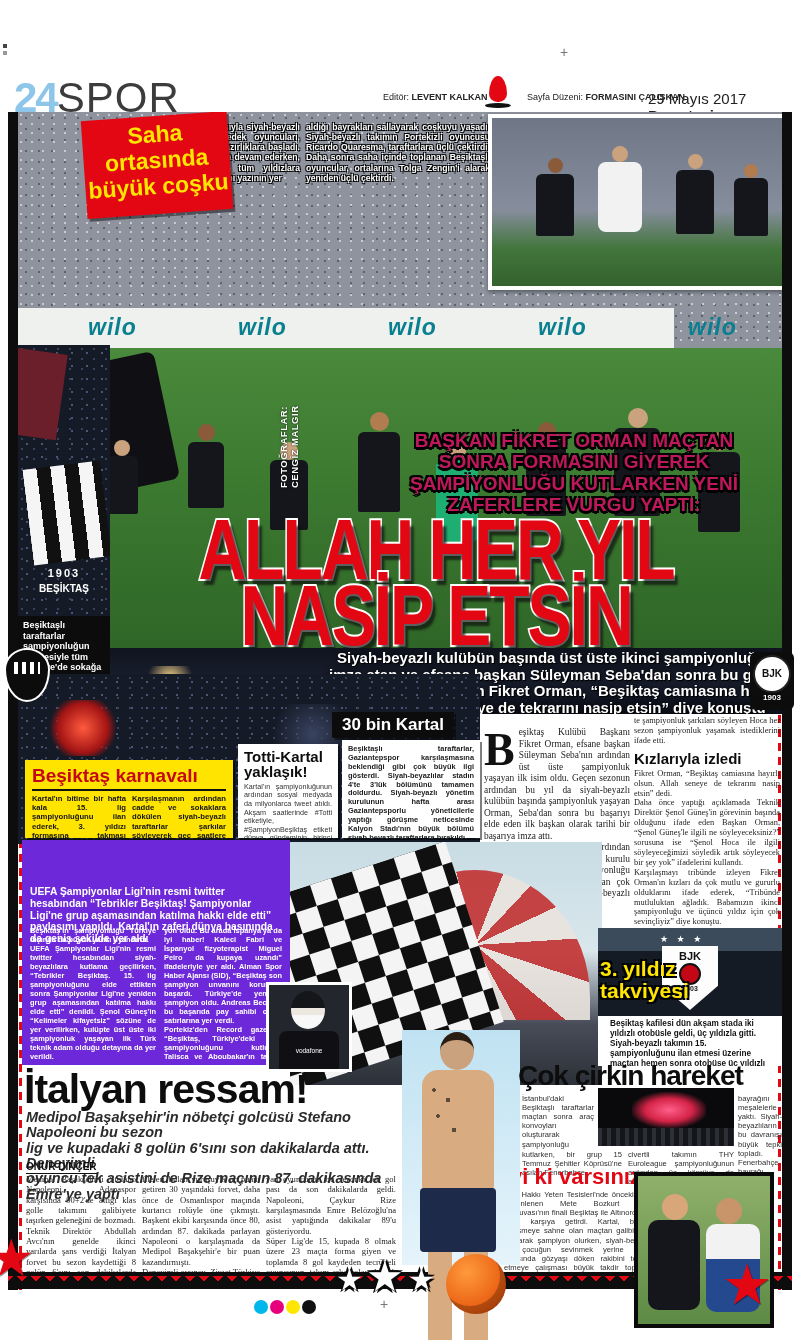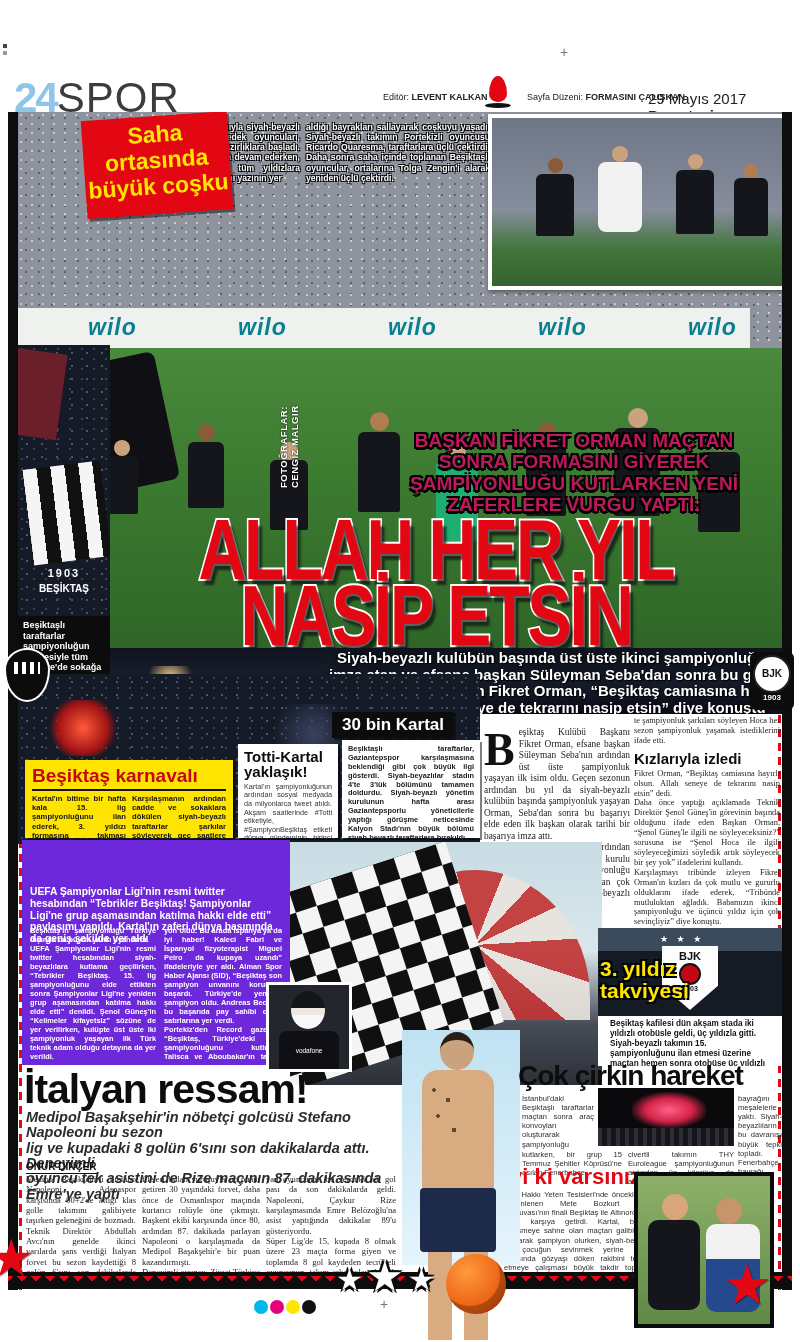--- a/index.html
+++ b/index.html
@@ -118,21 +118,21 @@
   <div class="abs" style="left:3px;top:44px;width:4px;height:4px;background:#444;"></div>
   <div class="abs" style="left:3px;top:51px;width:4px;height:4px;background:#999;"></div>
 
   <div class="abs bar" style="left:8px;top:112px;width:10px;height:1178px;"></div>
   <div class="abs bar" style="left:782px;top:112px;width:10px;height:1178px;"></div>
   <div class="abs dash" style="left:19px;top:840px;width:3px;height:450px;"></div>
   <div class="abs dash" style="left:778px;top:645px;width:3px;height:645px;"></div>
 
   <div class="abs clip" style="left:18px;top:112px;width:764px;height:536px;">
     <div class="abs crowd" style="left:0;top:0;width:764px;height:236px;"></div>
-    <div class="abs" style="left:0;top:196px;width:732px;height:40px;background:#eef1ee;border-bottom:4px solid #22c55e;">
+    <div class="abs" style="left:0;top:196px;width:656px;height:40px;background:#eef1ee;border-bottom:4px solid #22c55e;">
       <span class="wilo abs" style="left:70px;top:6px;">wilo</span>
       <span class="wilo abs" style="left:220px;top:6px;">wilo</span>
       <span class="wilo abs" style="left:370px;top:6px;">wilo</span>
       <span class="wilo abs" style="left:520px;top:6px;">wilo</span>
       <span class="wilo abs" style="left:670px;top:6px;">wilo</span>
     </div>
     <div class="abs pitch" style="left:0;top:236px;width:764px;height:300px;"></div>
 
     <div class="abs" style="left:30px;top:250px;width:120px;height:130px;background:#101014;transform:rotate(-12deg);border-radius:8px;"></div>
     <div class="abs">

